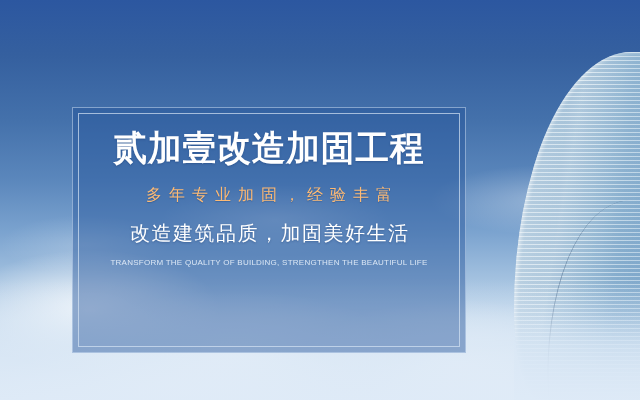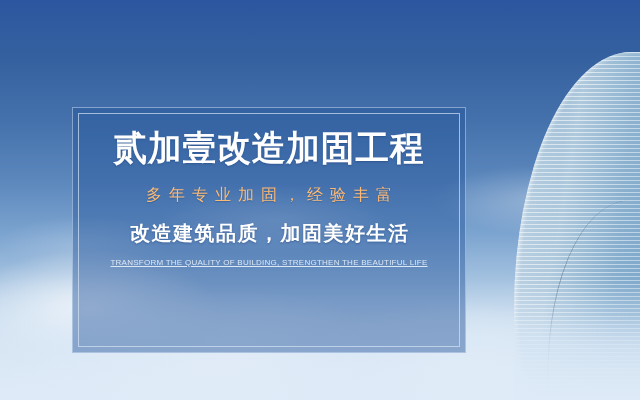--- a/index.html
+++ b/index.html
@@ -185,36 +185,35 @@
     letter-spacing: 7px;
     text-indent: 7px;
     white-space: nowrap;
     text-shadow: 0 1px 1px rgba(20,50,100,0.30);
   }
 
   .title-slogan {
     margin-top: 14px;
     color: #ffffff;
     font-size: 20px;
-    font-weight: bold;
+    font-weight: normal;
     letter-spacing: 1.5px;
     text-indent: 1.5px;
     white-space: nowrap;
     text-shadow: 0 1px 2px rgba(20,50,100,0.35);
   }
 
   .title-en {
     margin-top: 11px;
     color: #e2ecf8;
     font-size: 8px;
     font-weight: normal;
     letter-spacing: 0.25px;
     white-space: nowrap;
     opacity: .95;
-    text-decoration: underline;
   }
 </style>
 </head>
 <body>
 
 <div id="banner">
 
   <div class="sky"></div>
 
   <div class="cloud c8"></div>

